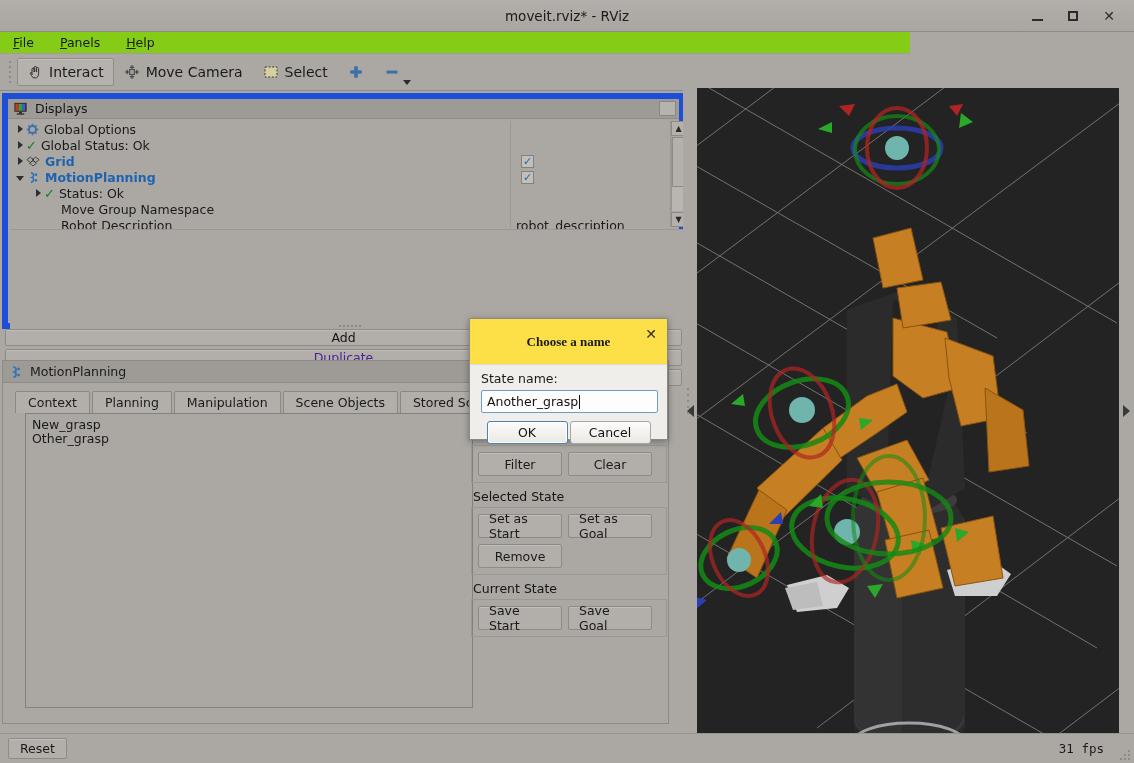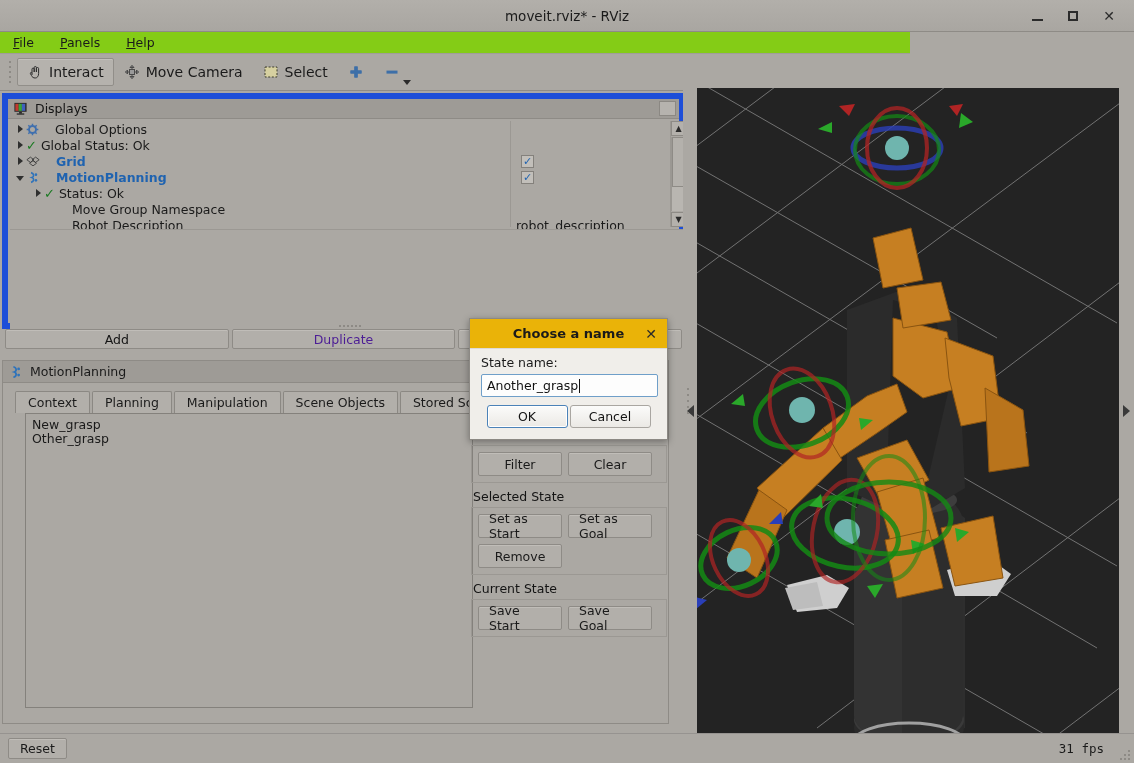--- a/index.html
+++ b/index.html
@@ -74,33 +74,33 @@
   .sb-arrow { width:15px; height:15px; background:#b4b1ac; border:1px solid #8e8b86; display:flex; align-items:center; justify-content:center; font-size:8px; color:#2a2a2a;}
   .sb-arrow.top { position:absolute; top:0; left:0;}
   .sb-arrow.bot { position:absolute; bottom:0; left:0;}
   .sb-track { position:absolute; top:16px; bottom:16px; left:0; width:15px; background:#b9b6b1; border-left:1px solid #9b9893;}
   .sb-thumb { position:absolute; top:0; left:0; width:15px; height:50px; background:#b4b1ac; border:1px solid #8e8b86;}
 
   .trow { height:16px; display:flex; align-items:center; font-size:12.5px; position:relative;}
   .tri { width:9px; height:9px; margin-right:3px; }
   .tri.closed { border-left:5px solid #2f2f2f; border-top:4px solid transparent; border-bottom:4px solid transparent; width:0;height:0;}
   .tri.open { border-top:5px solid #2f2f2f; border-left:4px solid transparent; border-right:4px solid transparent; width:0;height:0; margin-top:2px;}
-  .trow .lbl { margin-left:16px; }
+  .trow .lbl { margin-left:5px; }
   .trow .lbl.blue { color:#1f63b0; font-weight:bold;}
   .ok { color:#1a7a22; font-weight:bold; font-size:13px;}
   .valrow { height:16px; display:flex; align-items:center; font-size:12.5px; padding-left:5px;}
   .chk { width:13px; height:13px; background:#c2bfba; border:1px solid #84817c; color:#1f63b0; font-size:11px; display:flex; align-items:center; justify-content:center; margin-left:5px;}
   .cut { overflow:hidden; }
 
   .splitter-dots { position:absolute; left:0; right:0; bottom:0; height:7px; display:flex; align-items:center; justify-content:center; gap:2px;}
   .splitter-dots i { width:2px;height:2px;background:#8d8a85;display:block;}
 
   .empty-area { position:absolute; left:2px; top:130px; width:679px; height:100px; background:#aba8a3; border-top:1px solid #9b9893;}
 
-  .disp-btnrow { position:absolute; left:2px; top:329px; width:683px; height:22px; display:flex; gap:3px; padding:0 3px;}
+  .disp-btnrow { position:absolute; left:2px; top:329px; width:683px; height:22px; display:flex; gap:3px; padding:0 3px;flex-direction:column;}
   .gbtn {
     flex:1; height:20px; background:#b2afaa; border:1px solid #8e8b86; border-radius:2px;
     font-size:12.5px; color:#141414; display:flex; align-items:center; justify-content:center;
     box-shadow: inset 0 1px 0 #c0bdb8;
   }
   .gbtn.disabled { color:#4c1d95; }
 
   
   .panel-mp {
     position:absolute; left:2px; top:360px; width:667px; height:364px;
@@ -158,21 +158,21 @@
   .fps { position:absolute; right:30px; font-size:12.5px; color:#1a1a1a; font-family:"DejaVu Sans Mono", monospace;}
   .resize-grip { position:absolute; right:4px; bottom:3px; width:12px; height:12px;}
   .resize-grip i { position:absolute; width:2px; height:2px; background:#8d8a85; display:block;}
 
   
   .dlg {
     position:absolute; left:469px; top:318px; width:199px; height:122px;
     background:#f0eeea; border:1px solid #8c8984; box-shadow: 0 2px 7px rgba(0,0,0,.35);
     z-index: 50;
   }
-  .dlg-head { height:30px; background:#eab308; display:flex; align-items:center; justify-content:center; position:relative; border-bottom:1px solid #dddad6;}
+  .dlg-head { height:46px; background:#fde047; display:flex; align-items:center; justify-content:center; position:relative; border-bottom:1px solid #dddad6;font-family:Liberation Serif, serif;}
   .dlg-title { font-size:13px; font-weight:bold; color:#1a1a1a;}
   .dlg-close { position:absolute; right:8px; top:7px; width:16px; height:16px; display:flex; align-items:center; justify-content:center; font-size:14px; color:#2a2a2a;}
   .dlg-body { padding:6px 11px 0 11px; }
   .dlg-label { font-size:12.5px; color:#1a1a1a; margin-bottom:4px;}
   .dlg-input {
     width:177px; height:23px; background:#fdfdfd; border:1px solid #6f9fc9; border-radius:2px;
     font-size:12.5px; padding:0 5px; color:#111; display:flex; align-items:center; position:relative;
     font-family:"DejaVu Sans", sans-serif;
   }
   .caret { width:1px; height:14px; background:#111; margin-left:1px;}

